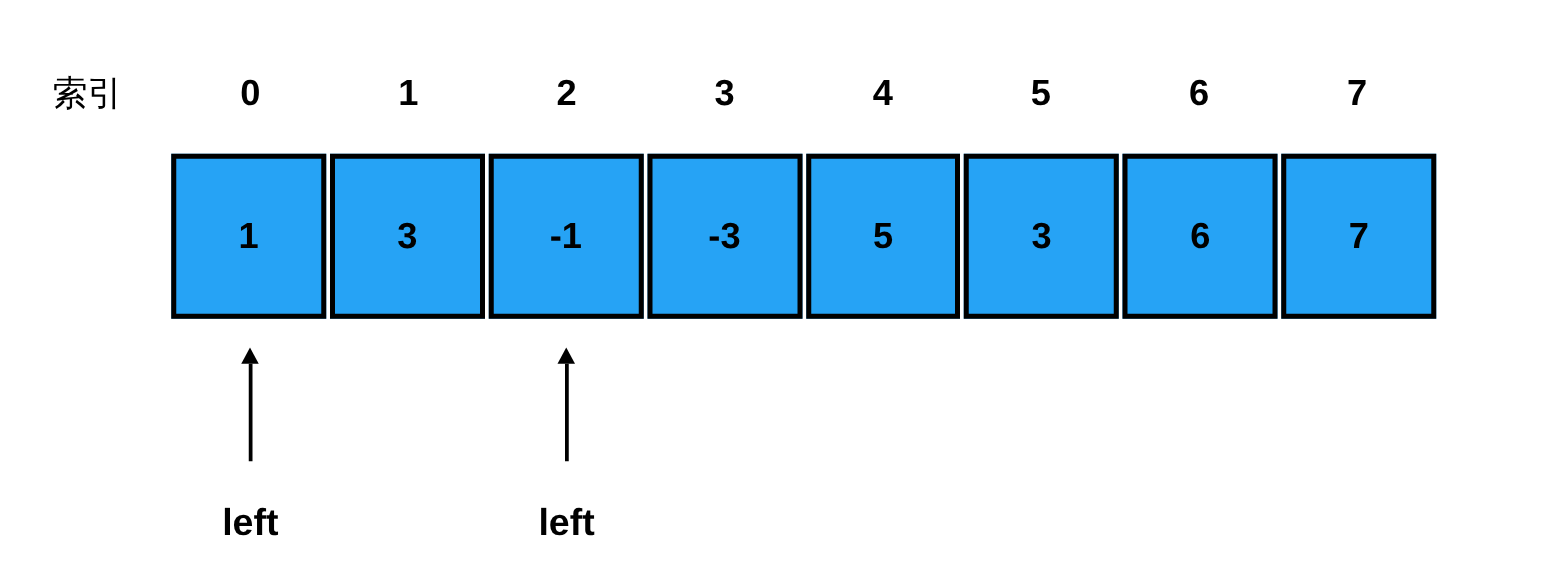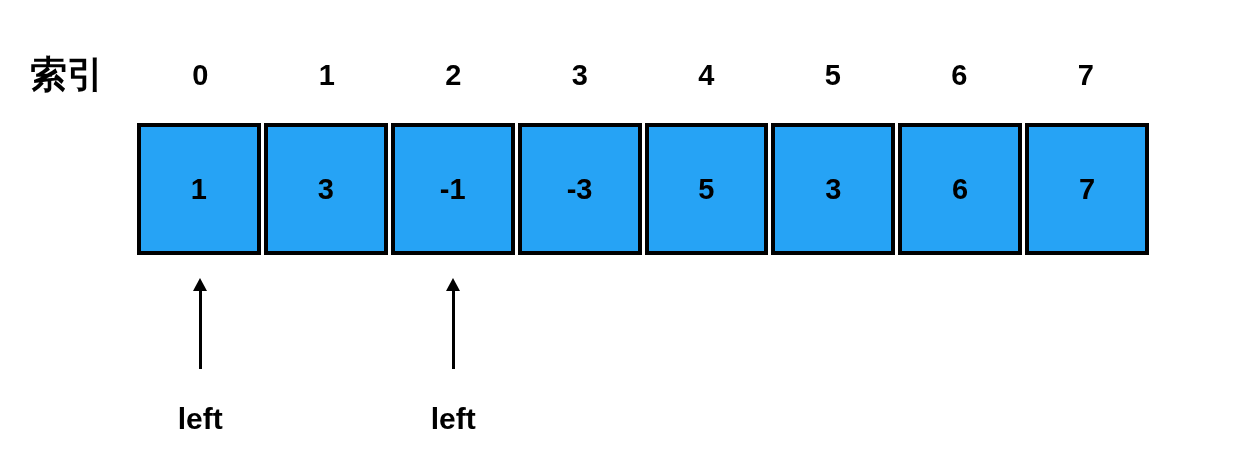--- a/index.html
+++ b/index.html
@@ -10,26 +10,26 @@
   }
   .canvas {
     position: relative;
     width: 1252px;
     height: 452px;
     background: #ffffff;
     overflow: hidden;
   }
   .index-caption {
     position: absolute;
-    left: 30px;
+    left: 42px;
     top: 58px;
     height: 34px;
     line-height: 34px;
-    font-size: 37px;
-    font-weight: 700;
+    font-size: 28px;
+    font-weight: 400;
     color: #000000;
   }
   .indices {
     position: absolute;
     left: 137px;
     top: 58px;
     width: 1012px;
     height: 34px;
     display: flex;
   }

